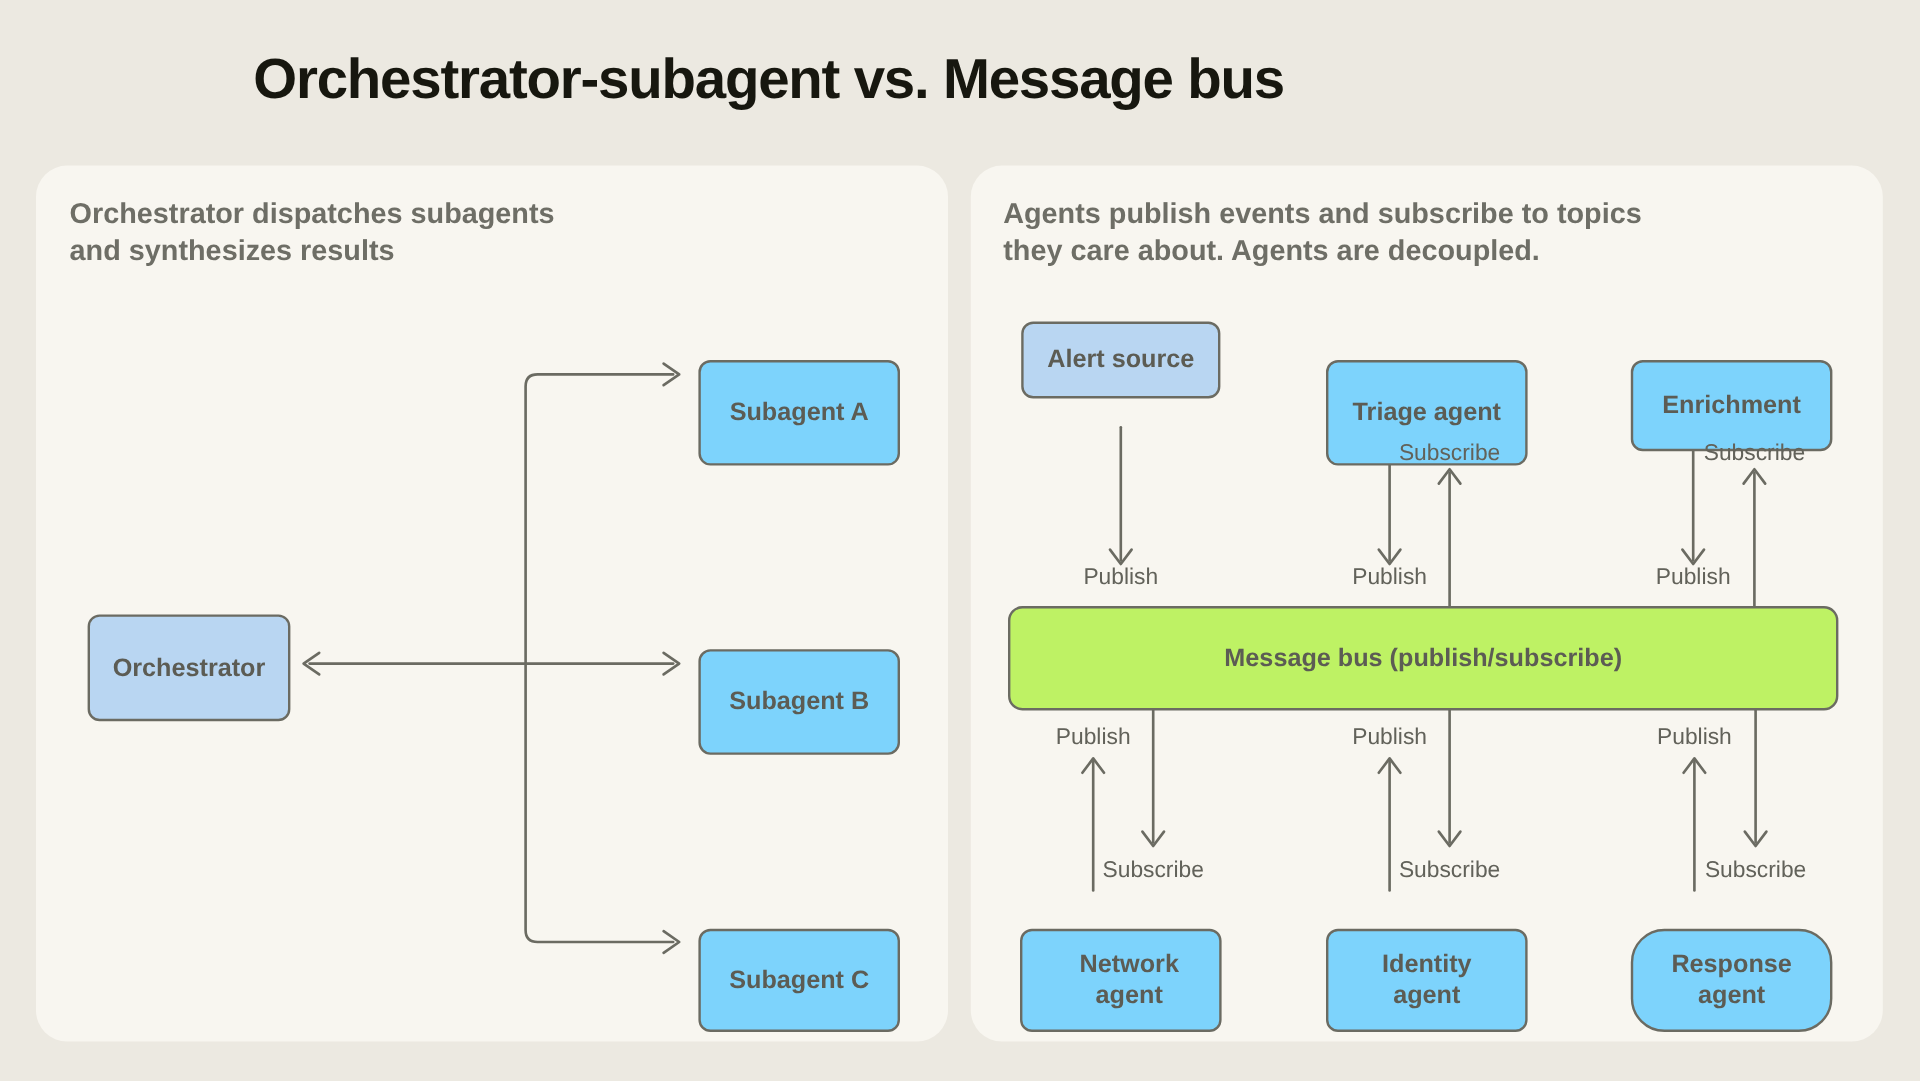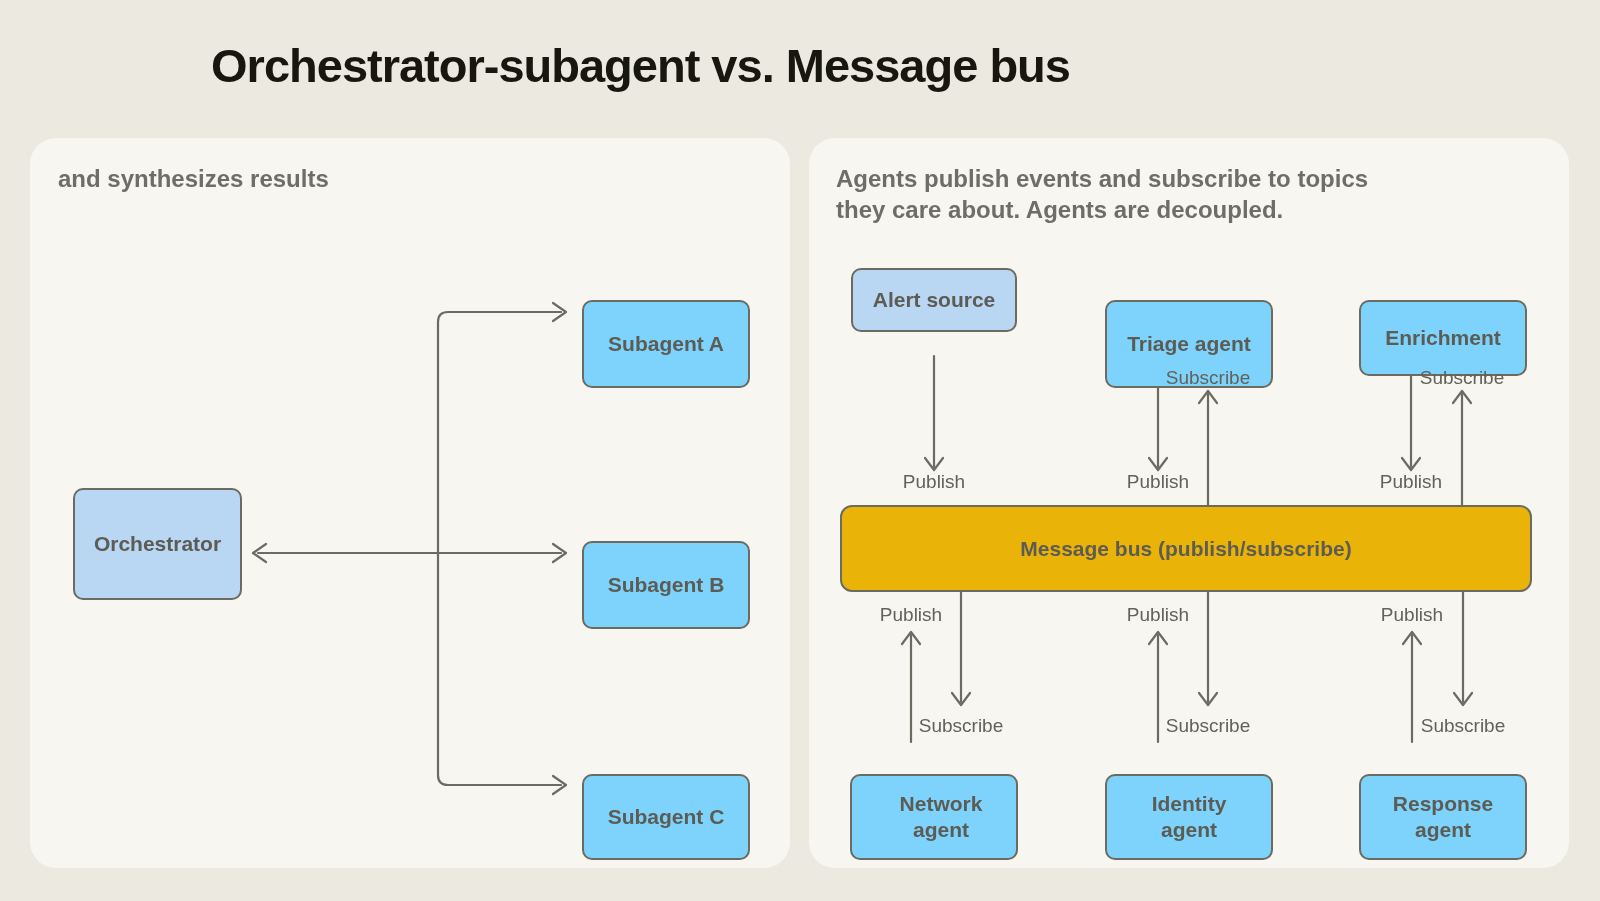--- a/index.html
+++ b/index.html
@@ -28,37 +28,38 @@
   svg.wires{position:absolute;left:0;top:0;width:1600px;height:901px;}
   .node{
     position:absolute;display:flex;align-items:center;justify-content:center;
     border:2.5px solid #6b6b62;border-radius:10px;
     font-size:21px;font-weight:bold;color:#5c5c54;
     text-align:center;white-space:pre-line;line-height:26px;
     box-sizing:border-box;
   }
   .node.blue{background:#b9d6f2;}
   .node.green{background:#7dd3fc;margin-top:32px;}
-  .node.orange{background:#eab308;}
+  .node.orange{background:#bef264;}
   .wire-label{
     position:absolute;transform:translateX(-50%);
     font-size:19px;color:#62625a;white-space:nowrap;
   }
 </style>
 </head>
 <body>
 
 <div id="canvas">
 
   <div class="page-title">Orchestrator-subagent vs. Message bus</div>
 
   <div class="panel left"></div>
   <div class="panel right"></div>
 
   <div class="caption left">
+    <div>Orchestrator dispatches subagents</div>
     <div>and synthesizes results</div>
   </div>
   <div class="caption right">
     <div>Agents publish events and subscribe to topics</div>
     <div>they care about. Agents are decoupled.</div>
   </div>
 
   <svg class="wires" viewBox="0 0 1600 901" fill="none" stroke="#6b6b62" stroke-width="2.2" stroke-linecap="round" stroke-linejoin="round">
 
     <path d="M561,312 H448 Q438,312 438,322 V775 Q438,785 448,785 H561"></path>
@@ -86,36 +87,36 @@
     <line x1="1158" y1="742" x2="1158" y2="635"></line>
     <path d="M1149,644 L1158,632 L1167,644"></path>
     <line x1="1208" y1="592" x2="1208" y2="702"></line>
     <path d="M1199,693 L1208,705 L1217,693"></path>
     <line x1="1412" y1="742" x2="1412" y2="635"></line>
     <path d="M1403,644 L1412,632 L1421,644"></path>
     <line x1="1463" y1="592" x2="1463" y2="702"></line>
     <path d="M1454,693 L1463,705 L1472,693"></path>
   </svg>
 
-  <div class="node blue" style="left:73px;top:488px;width:169px;height:112px;">Orchestrator</div>
+  <div class="node blue" style="left:73px;top:512px;width:169px;height:89px;">Orchestrator</div>
   <div class="node green" style="left:582px;top:268px;width:168px;height:88px;">Subagent A</div>
   <div class="node green" style="left:582px;top:509px;width:168px;height:88px;">Subagent B</div>
   <div class="node green" style="left:582px;top:742px;width:168px;height:86px;">Subagent C</div>
 
   <div class="node blue" style="left:851px;top:268px;width:166px;height:64px;">Alert source</div>
   <div class="node green" style="left:1105px;top:268px;width:168px;height:88px;">Triage agent</div>
   <div class="node green" style="left:1359px;top:268px;width:168px;height:76px;">Enrichment</div>
 
   <div class="node orange" style="left:840px;top:505px;width:692px;height:87px;border-radius:12px;">Message bus (publish/subscribe)</div>
 
   <div class="node green" style="left:850px;top:742px;width:168px;height:86px;padding-left:14px;">Network
 agent</div>
   <div class="node green" style="left:1105px;top:742px;width:168px;height:86px;">Identity
 agent</div>
-  <div class="node green" style="left:1359px;top:742px;width:168px;height:86px;">Response
+  <div class="node green" style="left:1359px;top:742px;width:168px;height:86px;border-radius:28px;">Response
 agent</div>
 
   <div class="wire-label" style="left:934px;top:471px;">Publish</div>
   <div class="wire-label" style="left:1158px;top:471px;">Publish</div>
   <div class="wire-label" style="left:1208px;top:367px;">Subscribe</div>
   <div class="wire-label" style="left:1411px;top:471px;">Publish</div>
   <div class="wire-label" style="left:1462px;top:367px;">Subscribe</div>
 
   <div class="wire-label" style="left:911px;top:604px;">Publish</div>
   <div class="wire-label" style="left:961px;top:715px;">Subscribe</div>

